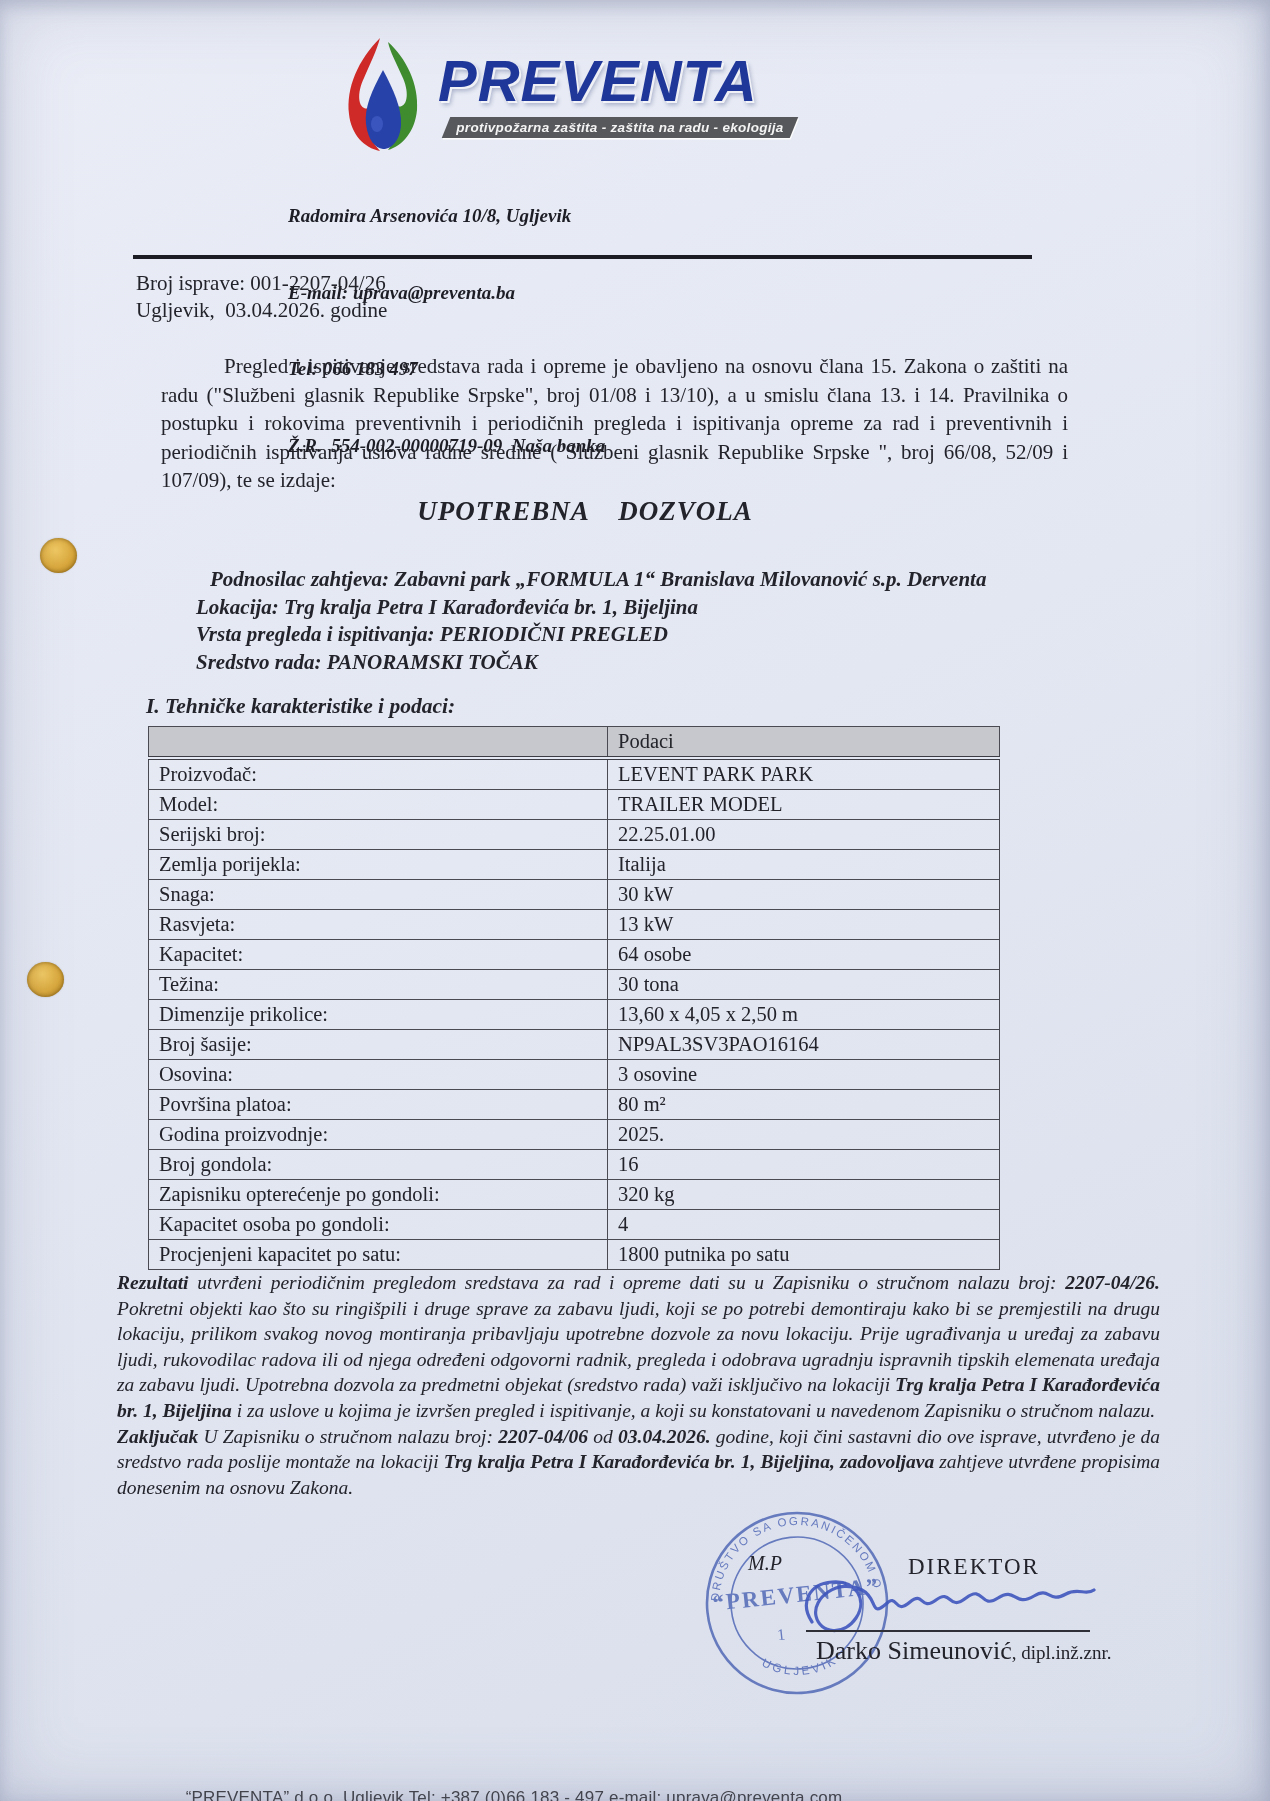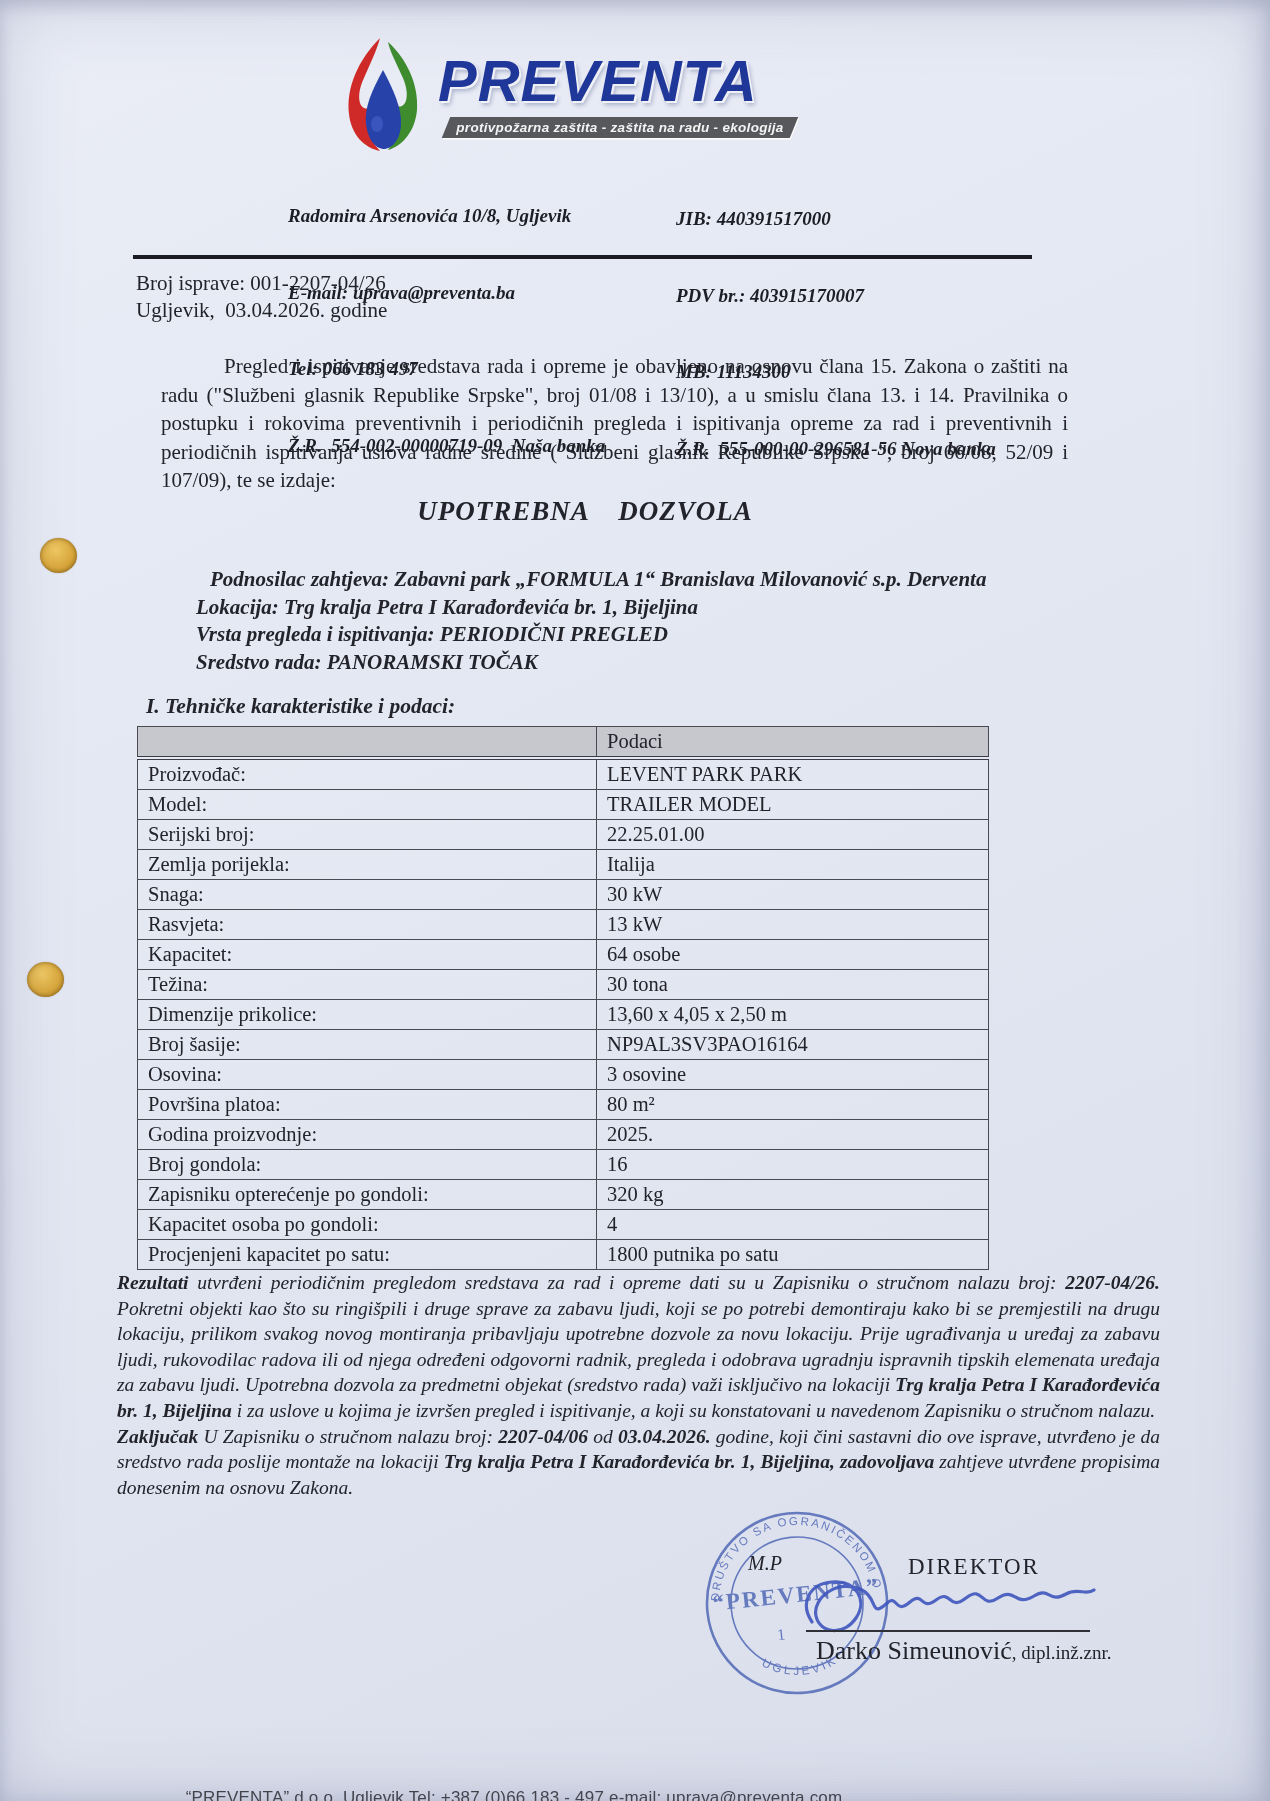--- a/index.html
+++ b/index.html
@@ -78,46 +78,40 @@
   <div class="abs tagline" style="left:446px;top:117px;width:348px;height:21px;">
     <span>protivpožarna zaštita - zaštita na radu - ekologija</span>
   </div>
 
   <div class="abs contact" style="left:288px;top:152px;">
     <div>Radomira Arsenovića 10/8, Ugljevik</div>
     <div>E-mail: uprava@preventa.ba</div>
     <div>Tel: 066 183 497</div>
     <div>Ž.R.  554-002-00000719-09  Naša banka</div>
   </div>
-  <div class="abs contact" style="left:676px;top:155px;">
-    <div>JIB: 440391517000</div>
-    <div>PDV br.: 403915170007</div>
-    <div>MB: 11134300</div>
-    <div>Ž.R.  555-000-00-296581-56 Nova banka</div>
-  </div>
 
   <div class="abs rule" style="left:133px;top:255px;width:899px;"></div>
 
   <div class="abs meta" style="left:136px;top:270px;">Broj isprave: 001-2207-04/26</div>
   <div class="abs meta" style="left:136px;top:297px;">Ugljevik,  03.04.2026. godine</div>
 
   <div class="abs intro" style="left:133px;top:352px;width:907px;">Pregled i ispitivanje sredstava rada i opreme je obavljeno na osnovu  člana 15. Zakona o zaštiti na radu ("Službeni glasnik Republike Srpske", broj 01/08 i 13/10), a u smislu člana 13. i 14. Pravilnika o postupku i rokovima preventivnih i periodičnih pregleda i ispitivanja opreme za rad i preventivnih i periodičnih ispitivanja uslova radne sredine ("Službeni glasnik Republike Srpske ", broj 66/08, 52/09 i 107/09), te se izdaje:</div>
 
   <div class="abs doc-title" style="left:130px;top:496px;width:910px;">UPOTREBNA DOZVOLA</div>
 
   <div class="abs applicant" style="left:196px;top:566px;width:900px;">
     <div class="line1">Podnosilac zahtjeva: Zabavni park „FORMULA 1“ Branislava Milovanović s.p. Derventa</div>
     <div>Lokacija: Trg kralja Petra I Karađorđevića br. 1, Bijeljina</div>
     <div>Vrsta pregleda i ispitivanja: PERIODIČNI PREGLED</div>
     <div>Sredstvo rada: PANORAMSKI TOČAK</div>
   </div>
 
   <div class="abs sec-heading" style="left:146px;top:694px;">I. Tehničke karakteristike i podaci:</div>
 
-  <div class="abs" style="left:137px;top:726px;">
+  <div class="abs" style="left:148px;top:726px;">
     <table class="spec">
       <tbody>
           <tr>
         <th class="col-label"></th>
         <th>Podaci</th>
       </tr>
       <tr>
             <td class="col-label">Proizvođač:</td>
             <td>LEVENT PARK PARK</td>
           </tr>

